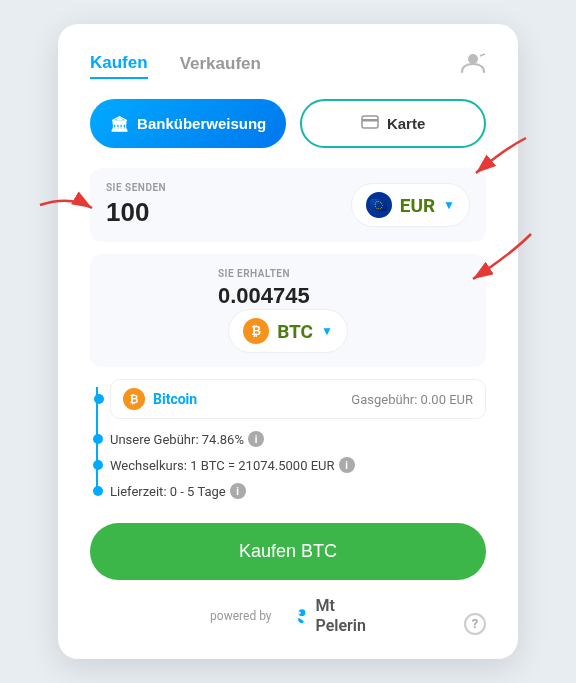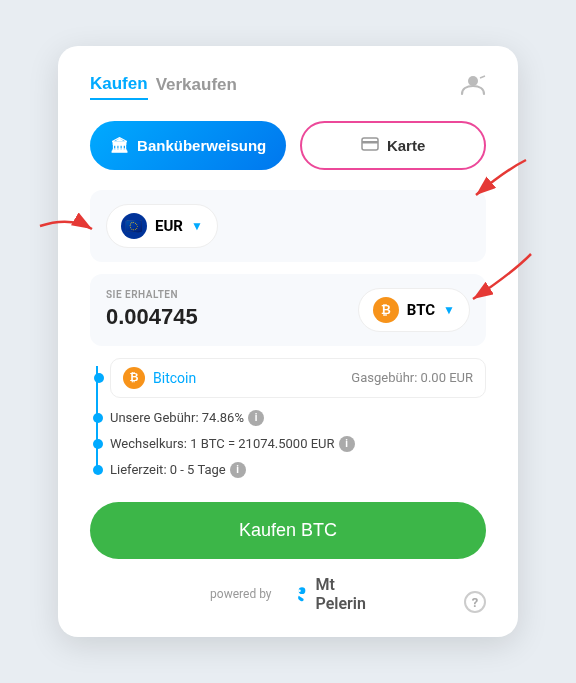--- a/index.html
+++ b/index.html
@@ -20,21 +20,21 @@
       position: relative;
     }
     .header {
       display: flex;
       justify-content: space-between;
       align-items: center;
       margin-bottom: 20px;
     }
     .tabs {
       display: flex;
-      gap: 8px;
+      gap: 32px;
     }
     .tab {
       font-size: 17px;
       font-weight: 600;
       cursor: pointer;
       padding-bottom: 4px;
       border: none;
       background: none;
     }
     .tab.active {
@@ -65,21 +65,21 @@
       cursor: pointer;
       display: flex;
       align-items: center;
       justify-content: center;
       gap: 8px;
     }
     .btn-card {
       flex: 1;
       background: white;
       color: #333;
-      border: 2px solid #ec4899;
+      border: 2px solid #14b8a6;
       border-radius: 50px;
       padding: 14px 20px;
       font-size: 15px;
       font-weight: 600;
       cursor: pointer;
       display: flex;
       align-items: center;
       justify-content: center;
       gap: 8px;
     }
@@ -134,23 +134,23 @@
       background: #003399;
       font-size: 14px;
     }
     .btc-flag {
       background: #f7931a;
       font-size: 12px;
       font-weight: 900;
       color: white;
     }
     .currency-code {
-      font-size: 15px;
+      font-size: 19px;
       font-weight: 700;
-      color: #000000;
+      color: #4d7c0f;
     }
     .chevron {
       color: #00aaff;
       font-size: 12px;
     }
     .info-section {
       margin: 8px 0 16px;
     }
     .timeline {
       position: relative;
@@ -185,21 +185,21 @@
     .timeline-item.crypto-selector {
       background: white;
       border: 1.5px solid #eee;
       border-radius: 10px;
       padding: 8px 12px;
       gap: 8px;
       margin-bottom: 12px;
     }
     .crypto-name {
       font-size: 14px;
-      font-weight: 400;
+      font-weight: 700;
       color: #00aaff;
     }
     .gas-fee {
       margin-left: auto;
       color: #888;
       font-size: 13px;
     }
     .info-icon {
       display: inline-flex;
       align-items: center;
@@ -293,20 +293,24 @@
             <rect x="1" y="1" width="16" height="12" rx="2" stroke="#999" stroke-width="1.5" fill="none"></rect>
             <rect x="1" y="4" width="16" height="2.5" fill="#999"></rect>
           </svg>
       </span>
       <span>Karte</span>
     </button>
   </div>
 
   
   <div class="input-section" style="position:relative;">
+    <div class="input-left">
+      <label>SIE SENDEN</label>
+      <input type="text" value="100" style="">
+    </div>
     <div class="currency-selector">
       <div class="currency-flag eur-flag">🇪🇺</div>
       <span class="currency-code">EUR</span>
       <span class="chevron">▼</span>
     </div>
 
     <svg style="position:absolute;left:-50px;top:50%;transform:translateY(-50%);overflow:visible;" width="60" height="30">
       <defs>
         <marker id="arrowhead1" markerWidth="8" markerHeight="6" refX="8" refY="3" orient="auto">
           <polygon points="0 0, 8 3, 0 6" fill="#e53935"></polygon>
@@ -319,21 +323,21 @@
       <defs>
         <marker id="arrowhead2" markerWidth="8" markerHeight="6" refX="8" refY="3" orient="auto">
           <polygon points="0 0, 8 3, 0 6" fill="#e53935"></polygon>
         </marker>
       </defs>
       <path d="M60,0 Q40,10 10,35" stroke="#e53935" stroke-width="2.5" fill="none" marker-end="url(#arrowhead2)"></path>
     </svg>
   </div>
 
   
-  <div class="input-section" style="position:relative;">
+  <div class="input-section" style="position:relative;flex-direction:column;">
     <div class="input-left">
       <label>SIE ERHALTEN</label>
       <input type="text" value="0.004745" style="font-size: 22px;">
     </div>
     <div class="currency-selector">
       <div class="currency-flag btc-flag">₿</div>
       <span class="currency-code">BTC</span>
       <span class="chevron">▼</span>
     </div>
 

